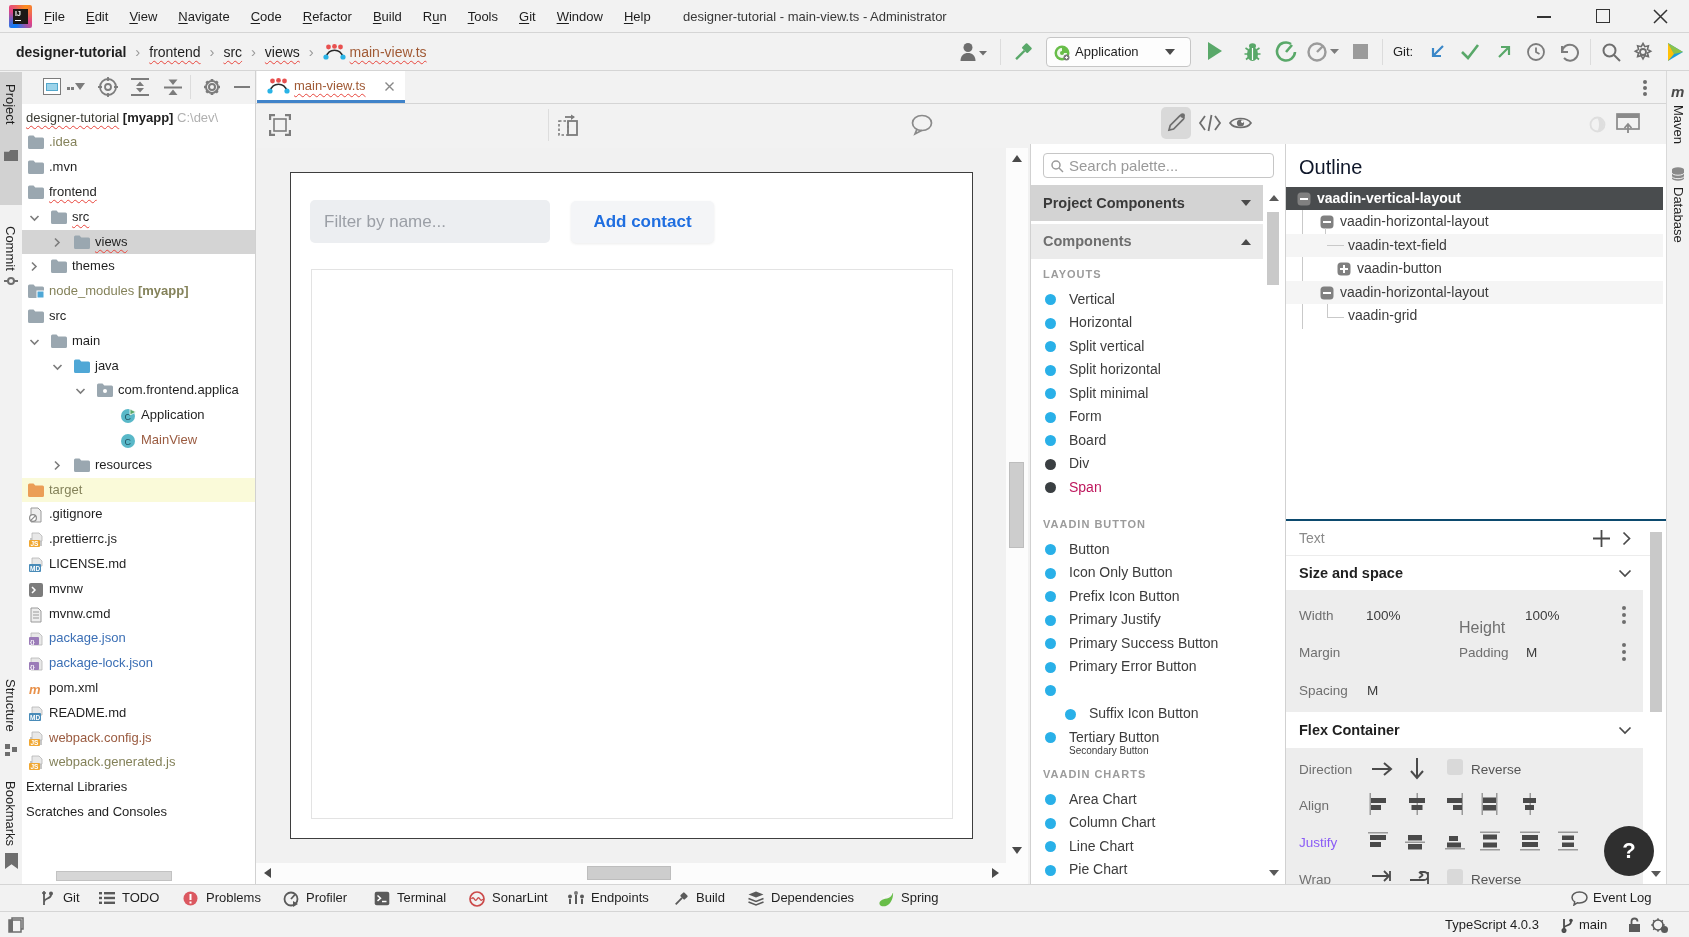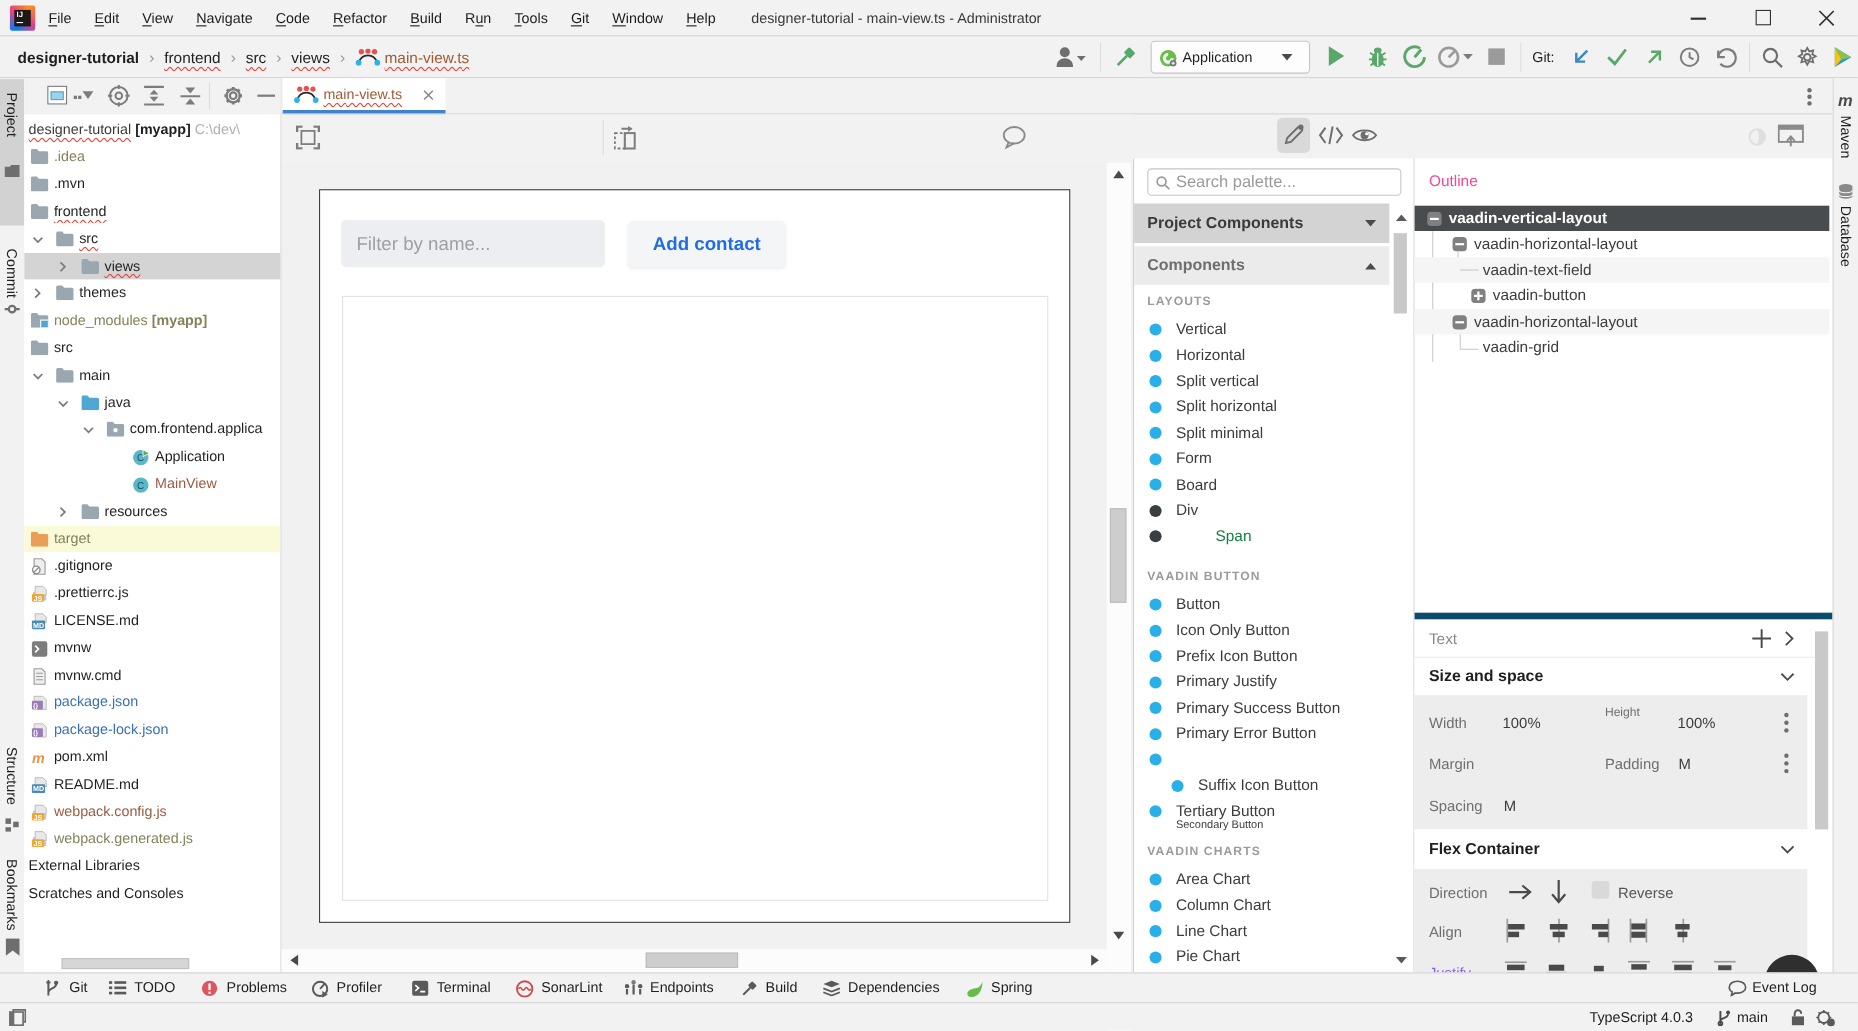--- a/index.html
+++ b/index.html
@@ -551,21 +551,21 @@
       <div class="abs" style="left:0;top:284.5px;height:23.5px;width:232px;">
         <div class="abs" style="left:14px;top:6.5px;width:11px;height:11px;border-radius:50%;background:#29b0e8;"></div>
         <div class="abs" style="left:38px;top:0;height:23.5px;line-height:23.5px;font-size:14px;color:#3c3c3c;">Board</div>
       </div>
       <div class="abs" style="left:0;top:308px;height:23.5px;width:232px;">
         <div class="abs" style="left:14px;top:6.5px;width:11px;height:11px;border-radius:50%;background:#3a3f42;"></div>
         <div class="abs" style="left:38px;top:0;height:23.5px;line-height:23.5px;font-size:14px;color:#3c3c3c;">Div</div>
       </div>
       <div class="abs" style="left:0;top:331.5px;height:23.5px;width:232px;">
         <div class="abs" style="left:14px;top:6.5px;width:11px;height:11px;border-radius:50%;background:#3a3f42;"></div>
-        <div class="abs" style="left:38px;top:0;height:23.5px;line-height:23.5px;font-size:14px;color:#15803d;margin-left:36px;">Span</div>
+        <div class="abs" style="left:38px;top:0;height:23.5px;line-height:23.5px;font-size:14px;color:#be185d;">Span</div>
       </div>
       <div class="abs" style="left:12px;top:369px;height:22px;line-height:22px;font-size:11px;font-weight:bold;letter-spacing:1px;color:#9b9b9b;">VAADIN BUTTON</div>
       <div class="abs" style="left:0;top:393.5px;height:23.5px;width:232px;">
         <div class="abs" style="left:14px;top:6.5px;width:11px;height:11px;border-radius:50%;background:#29b0e8;"></div>
         <div class="abs" style="left:38px;top:0;height:23.5px;line-height:23.5px;font-size:14px;color:#3c3c3c;">Button</div>
       </div>
       <div class="abs" style="left:0;top:417px;height:23.5px;width:232px;">
         <div class="abs" style="left:14px;top:6.5px;width:11px;height:11px;border-radius:50%;background:#29b0e8;"></div>
         <div class="abs" style="left:38px;top:0;height:23.5px;line-height:23.5px;font-size:14px;color:#3c3c3c;">Icon Only Button</div>
       </div>
@@ -616,21 +616,21 @@
       </div>
     </div>
 
   <div class="abs" style="left:236px;top:49px;width:4px;height:0;"></div>
   <div class="abs" style="left:238px;top:51px;width:0;height:0;border-left:5px solid transparent;border-right:5px solid transparent;border-bottom:6px solid #595959;"></div>
   <div class="abs" style="left:236px;top:68px;width:12px;height:73px;background:#c9c9c9;"></div>
   <div class="abs" style="left:238px;top:726px;width:0;height:0;border-left:5px solid transparent;border-right:5px solid transparent;border-top:6px solid #595959;"></div>
 </div>
 
 <div class="abs" style="left:1286px;top:144px;width:380px;height:740px;background:#fff;">
-  <div class="abs" style="left:13px;top:12px;font-size:14px;color:#ec4899;">Outline</div>
+  <div class="abs" style="left:13px;top:12px;font-size:20px;color:#0f172a;">Outline</div>
   <div id="outline" class="abs" style="left:0;top:42px;width:380px;">
 <div class="abs" style="left:0;top:0.5px;width:377px;height:23.5px;background:#494c4e;">
         <span class="abs" style="left:11px;top:5px;">
           <svg width="14" height="14" viewBox="0 0 14 14">
             <rect x="0.5" y="0.5" width="13" height="13" rx="3.5" fill="#808080"></rect>
             <rect x="3" y="6" width="8" height="2" fill="#fff"></rect>
           </svg>
         </span>
         <span class="abs" style="left:31px;top:0;height:23.5px;line-height:23.5px;font-size:14px;font-weight:bold;color:#fff;">vaadin-vertical-layout</span>
       </div>
@@ -667,42 +667,42 @@
           </svg>
         </span>
         <span class="abs" style="left:54px;top:0;height:23.5px;line-height:23.5px;font-size:14px;color:#3c3c3c;">vaadin-horizontal-layout</span>
       </div>
 <div class="abs" style="left:41px;top:118px;width:1px;height:13px;background:#c9c9c9;"></div>
 <div class="abs" style="left:0;top:118px;width:377px;height:23.5px;">
         <span class="abs" style="left:41px;top:12.5px;width:17px;height:1px;background:#c9c9c9;"></span>
         <span class="abs" style="left:62px;top:0;height:23.5px;line-height:23.5px;font-size:14px;color:#3c3c3c;">vaadin-grid</span>
       </div>
     </div>
-  <div id="props" class="abs" style="left:0;top:375px;width:380px;height:365px;border-top:6px solid #0c4a6e;margin-top:38px;">
+  <div id="props" class="abs" style="left:0;top:375px;width:380px;height:365px;border-top:2px solid #0c4a6e;">
 <div class="abs" style="left:0;top:1px;width:366px;height:33px;background:#fff;">
   <div class="abs" style="left:13px;top:0;height:33px;line-height:33px;font-size:14px;color:#8a8a8a;">Text</div>
   <svg class="abs" style="left:306px;top:7px;" width="19" height="19" viewBox="0 0 19 19">
           <path d="M9.5 1 V18 M1 9.5 H18" stroke="#4a4a4a" stroke-width="1.8"></path>
         </svg>
   <svg class="abs" style="left:336px;top:9px;" width="9" height="15" viewBox="0 0 9 15">
           <path d="M1.5 1.5 L7.5 7.5 L1.5 13.5" stroke="#4a4a4a" stroke-width="1.7" fill="none"></path>
         </svg>
 </div>
 <div class="abs" style="left:0;top:34px;width:366px;height:35px;background:#fff;border-top:1px solid #ececec;">
   <div class="abs" style="left:13px;top:0;height:35px;line-height:35px;font-size:14.5px;font-weight:bold;color:#1f1f1f;">Size and space</div>
   <span class="abs" style="left:332px;top:13px;">
           <svg width="14" height="9" viewBox="0 0 14 9">
             <path d="M1.5 1.5 L7 7 L12.5 1.5" stroke="#4a4a4a" stroke-width="1.7" fill="none"></path>
           </svg>
         </span>
 </div>
 <div class="abs" style="left:0;top:69px;width:357px;height:122px;background:#ededed;">
   <div class="abs" style="left:13px;top:18px;font-size:13.5px;color:#6f6f6f;">Width</div>
   <div class="abs" style="left:80px;top:18px;font-size:13.5px;color:#3c3c3c;">100%</div>
-  <div class="abs" style="left:173px;top:10px;font-size:11px;color:#6f6f6f;">Height</div>
+  <div class="abs" style="left:173px;top:29px;font-size:16px;color:#6f6f6f;">Height</div>
   <div class="abs" style="left:239px;top:18px;font-size:13.5px;color:#3c3c3c;">100%</div>
   <span class="abs" style="left:336px;top:16px;">
           <div style="width:4px;height:4px;background:#6e6e6e;border-radius:50%;box-shadow:0 7px 0 #6e6e6e,0 14px 0 #6e6e6e;"></div>
         </span>
   <div class="abs" style="left:13px;top:55px;font-size:13.5px;color:#6f6f6f;">Margin</div>
   <div class="abs" style="left:173px;top:55px;font-size:13.5px;color:#6f6f6f;">Padding</div>
   <div class="abs" style="left:240px;top:55px;font-size:13.5px;color:#3c3c3c;">M</div>
   <span class="abs" style="left:336px;top:53px;">
           <div style="width:4px;height:4px;background:#6e6e6e;border-radius:50%;box-shadow:0 7px 0 #6e6e6e,0 14px 0 #6e6e6e;"></div>
         </span>

